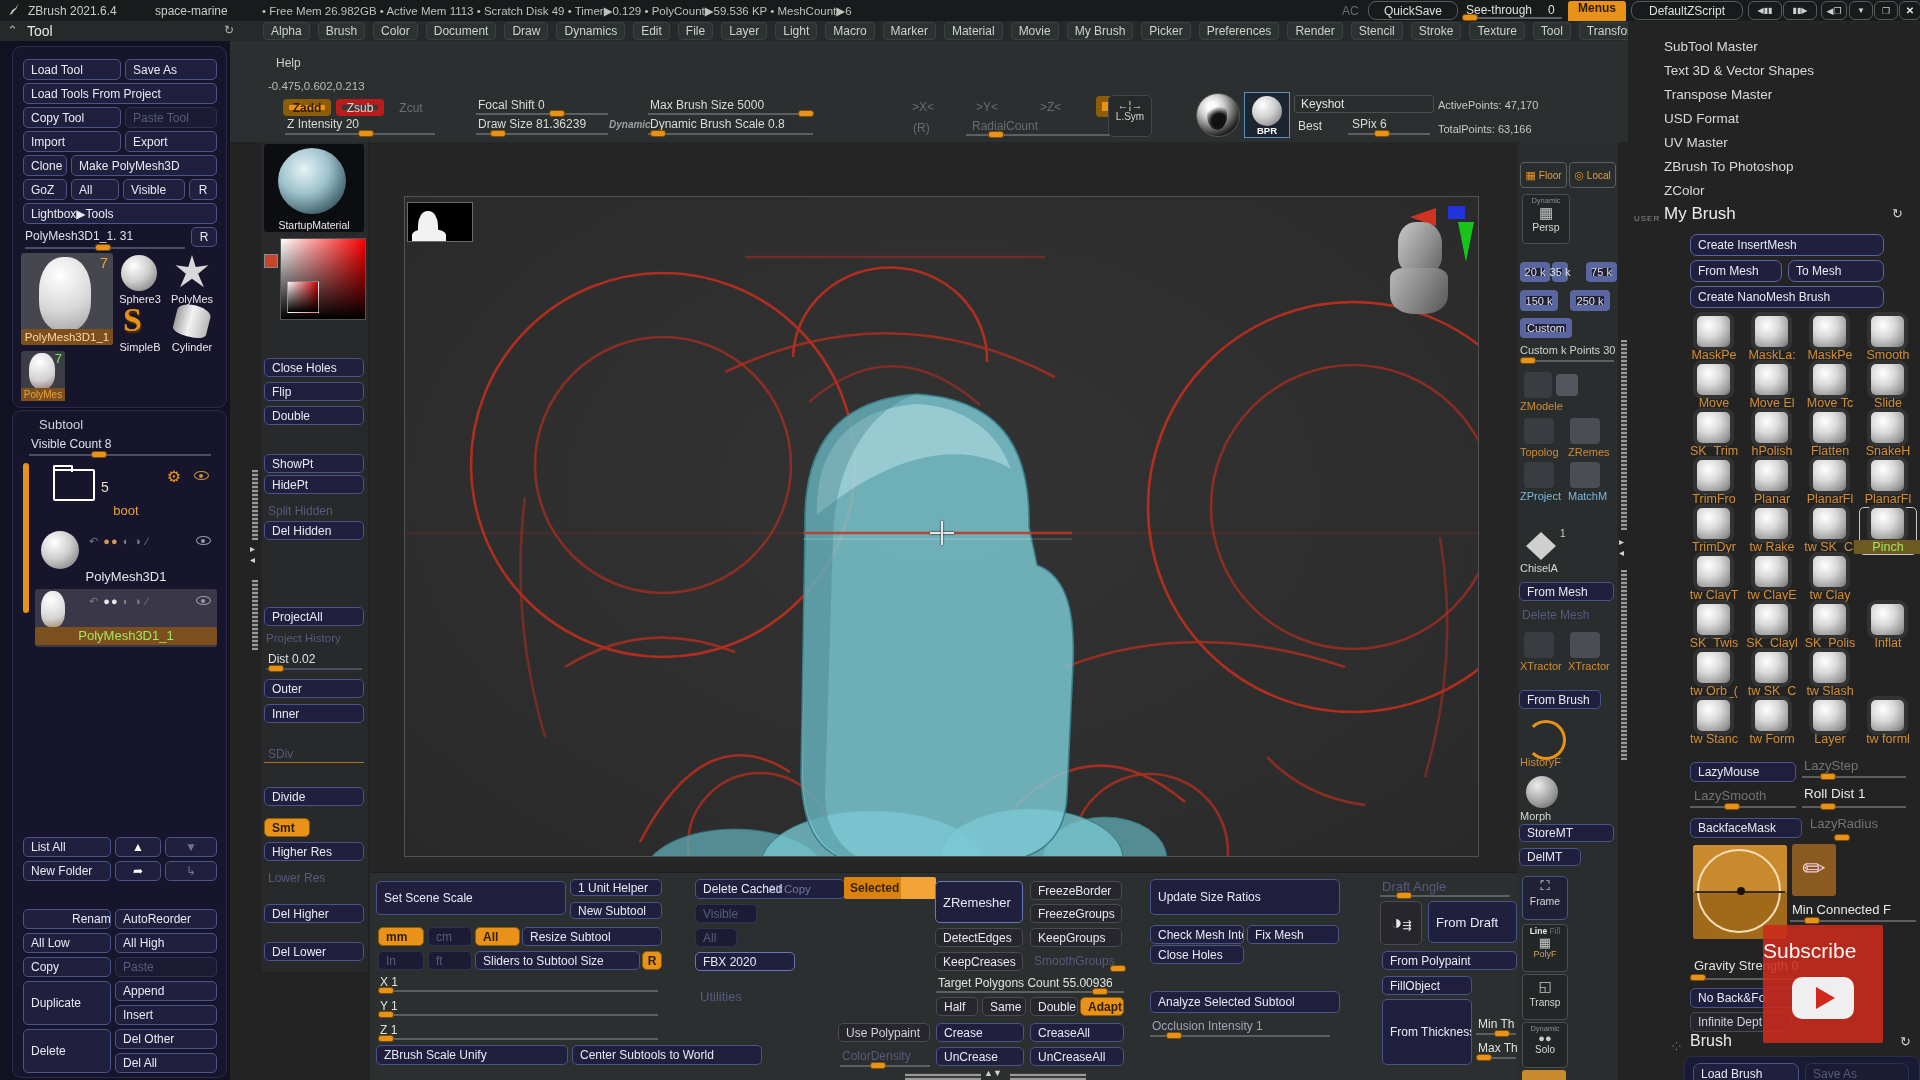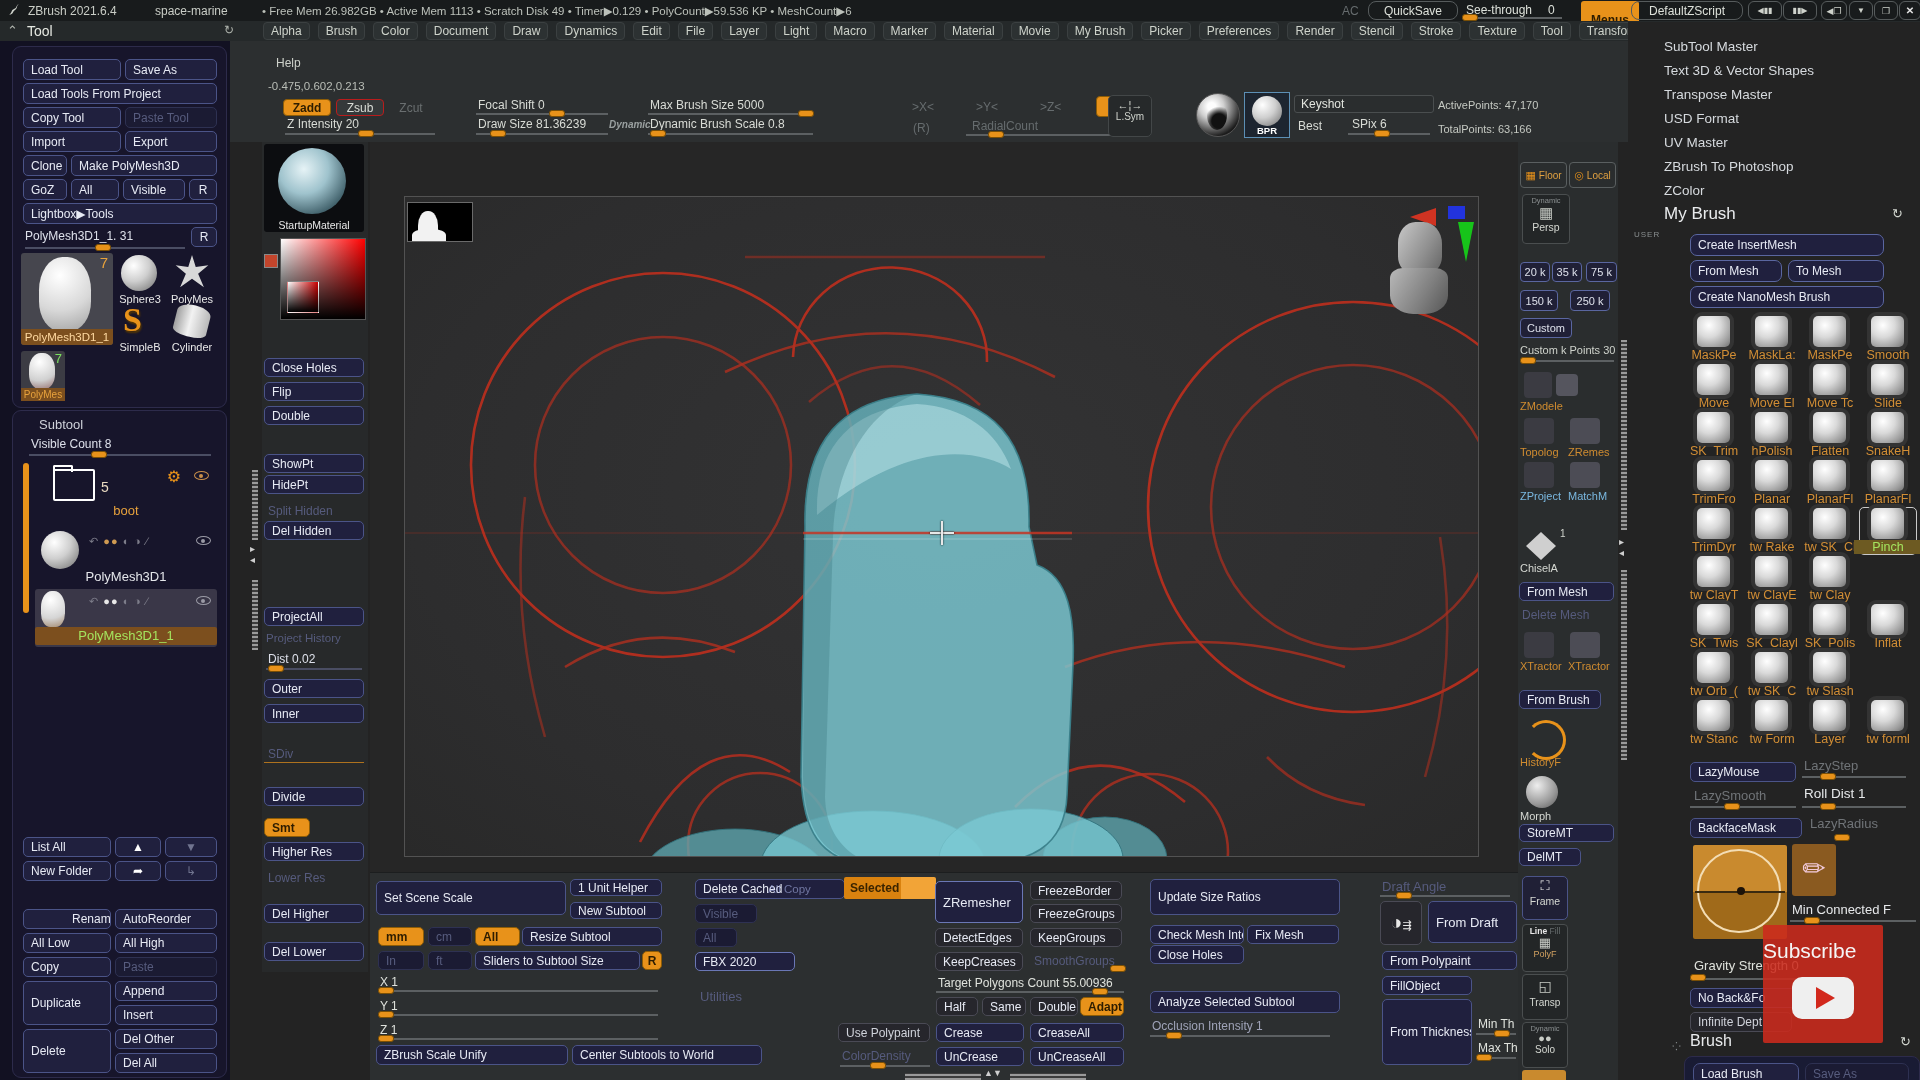--- a/index.html
+++ b/index.html
@@ -7,21 +7,21 @@
        font-family:"Liberation Sans",sans-serif;color:#d9dcd6;font-size:12px;
        background:#232323;}
   .abs{position:absolute;}
   
   .btn{position:absolute;height:19px;background:#20203e;border:1px solid #4b5488;
        border-radius:5px;color:#e7eaf4;font-size:12px;display:flex;align-items:center;
        padding:0 7px;box-sizing:border-box;white-space:nowrap;overflow:hidden;}
   .btn.c{justify-content:center;padding:0 2px;}
   .btn.o{background:#e8921a;border-color:#8d5c06;color:#2e1d00;font-weight:700;}
   .btn.d{color:#575c7e;border-color:#2e3152;background:#1b1b33;}
-  .gbtn{position:absolute;height:17px;background:#35393a;border:1px solid #b91c1c;
+  .gbtn{position:absolute;height:17px;background:#35393a;border:6px solid #b91c1c;
        border-radius:4px;color:#d9dcd6;font-size:12px;display:flex;align-items:center;
        justify-content:center;box-sizing:border-box;white-space:nowrap;}
   .gbtn.o{background:#e8921a;border-color:#8d5c06;color:#2e1d00;font-weight:700;}
   .gbtn.d{color:#6a6f70;background:#2d3132;border-color:#3c4041;}
   .lbl{position:absolute;white-space:nowrap;}
   .dim{color:#666c6e;}
   .ndim{color:#565b7d;}
   .track{position:absolute;height:2px;background:#5c6062;}
   .track.nv{background:#4a4d63;}
   .handle{position:absolute;width:16px;height:7px;background:#e8921a;border-radius:3px;
@@ -63,21 +63,21 @@
     <span class="lbl" style="left:155px;top:4px;color:#c9cdc6;font-size:12px;">space-marine</span>
     <span class="lbl" style="left:262px;top:4px;color:#bcc1ba;font-size:11.5px;">• Free Mem 26.982GB • Active Mem 1113 • Scratch Disk 49 • Timer▶0.129 • PolyCount▶59.536 KP • MeshCount▶6</span>
     <span class="lbl dim" style="left:1342px;top:4px;">AC</span>
     <div class="abs" style="left:1368px;top:1px;width:88px;height:17px;border:1px solid #565b5c;border-radius:8px;display:flex;align-items:center;justify-content:center;color:#dde1da;">
         <span>QuickSave</span>
       </div>
     <span class="lbl" style="left:1466px;top:3px;color:#dde1da;">See-through</span>
     <span class="lbl" style="left:1548px;top:3px;color:#dde1da;">0</span>
     <div class="track" style="left:1462px;top:17px;width:100px;"></div>
     <div class="handle" style="left:1462px;top:14px;"></div>
-    <div class="abs" style="left:1568px;top:1px;width:58px;height:26px;background:#e8921a;border-radius:3px;display:flex;align-items:flex-end;justify-content:center;color:#2e1d00;font-weight:700;margin-left:13px;">
+    <div class="abs" style="left:1568px;top:1px;width:58px;height:26px;background:#e8921a;border-radius:3px;display:flex;align-items:flex-start;justify-content:center;color:#2e1d00;font-weight:700;">
         <span>Menus</span>
       </div>
     <div class="abs" style="left:1631px;top:1px;width:110px;height:17px;border:1px solid #565b5c;border-radius:8px;display:flex;align-items:center;justify-content:center;color:#dde1da;">
         <span>DefaultZScript</span>
       </div>
     <div class="abs" style="left:1748px;top:1px;width:32px;height:17px;border:1px solid #565b5c;border-radius:6px;display:flex;align-items:center;justify-content:center;font-size:8px;color:#cfd3cc;">
         <span>◀▮▮</span>
       </div>
     <div class="abs" style="left:1783px;top:1px;width:32px;height:17px;border:1px solid #565b5c;border-radius:6px;display:flex;align-items:center;justify-content:center;font-size:8px;color:#cfd3cc;">
         <span>▮▮▶</span>
@@ -655,21 +655,21 @@
         <span style="font-size:10px;color:#e0a040;">Local</span>
     </div>
     <div class="abs" style="left:4px;top:52px;width:46px;height:48px;background:#232627;border:1px solid #4a4e4f;border-radius:4px;text-align:center;">
       <div style="font-size:7.5px;color:#8a8f90;margin-top:1px;">Dynamic</div>
       <div style="color:#c8ccc6;font-size:15px;line-height:16px;">▦</div>
       <div style="font-size:10.5px;color:#d5d8d2;">Persp</div>
     </div>
     <div class="gbtn" style="left:2px;top:120px;width:30px;height:20px;font-size:11px;border-color:#5a66a0;background:#202036;color:#dde0ea;">
         <span>20 k</span>
       </div>
-    <div class="gbtn" style="left:34px;top:120px;width:30px;height:20px;font-size:11px;border-color:#5a66a0;background:#202036;color:#dde0ea;">
+    <div class="gbtn" style="left:34px;top:120px;width:16px;height:20px;font-size:11px;border-color:#5a66a0;background:#202036;color:#dde0ea;">
         <span>35 k</span>
       </div>
     <div class="gbtn" style="left:68px;top:120px;width:31px;height:20px;font-size:11px;border-color:#5a66a0;background:#202036;color:#dde0ea;">
         <span>75 k</span>
       </div>
     <div class="gbtn" style="left:2px;top:148px;width:38px;height:21px;font-size:11px;border-color:#5a66a0;background:#202036;color:#dde0ea;">
         <span>150 k</span>
       </div>
     <div class="gbtn" style="left:52px;top:148px;width:40px;height:21px;font-size:11px;border-color:#5a66a0;background:#202036;color:#dde0ea;">
         <span>250 k</span>
@@ -746,21 +746,21 @@
     <div class="abs" style="left:0;top:12px;width:292px;display:flex;flex-direction:column;">
 
     <div class="pl">SubTool Master</div>
         <div class="pl">Text 3D &amp; Vector Shapes</div>
         <div class="pl">Transpose Master</div>
         <div class="pl">USD Format</div>
         <div class="pl">UV Master</div>
         <div class="pl">ZBrush To Photoshop</div>
         <div class="pl">ZColor</div>
       </div>
-    <span class="lbl" style="left:6px;top:192px;font-size:8px;color:#8a8f90;letter-spacing:1px;margin-top:16px;">USER</span>
+    <span class="lbl" style="left:6px;top:192px;font-size:8px;color:#8a8f90;letter-spacing:1px;">USER</span>
     <span class="lbl" style="left:36px;top:182px;font-size:17px;color:#e9ebed;">My Brush</span>
     <span class="lbl" style="left:264px;top:184px;color:#cfd3cc;font-size:13px;">↻</span>
     <div class="btn" style="left:62px;top:212px;width:194px;height:22px;border-radius:7px;border-color:#5a66a0;">
         <span>Create InsertMesh</span>
       </div>
     <div class="btn" style="left:62px;top:238px;width:92px;height:22px;border-radius:7px;border-color:#5a66a0;">
         <span>From Mesh</span>
       </div>
     <div class="btn" style="left:160px;top:238px;width:96px;height:22px;border-radius:7px;border-color:#5a66a0;">
         <span>To Mesh</span>

